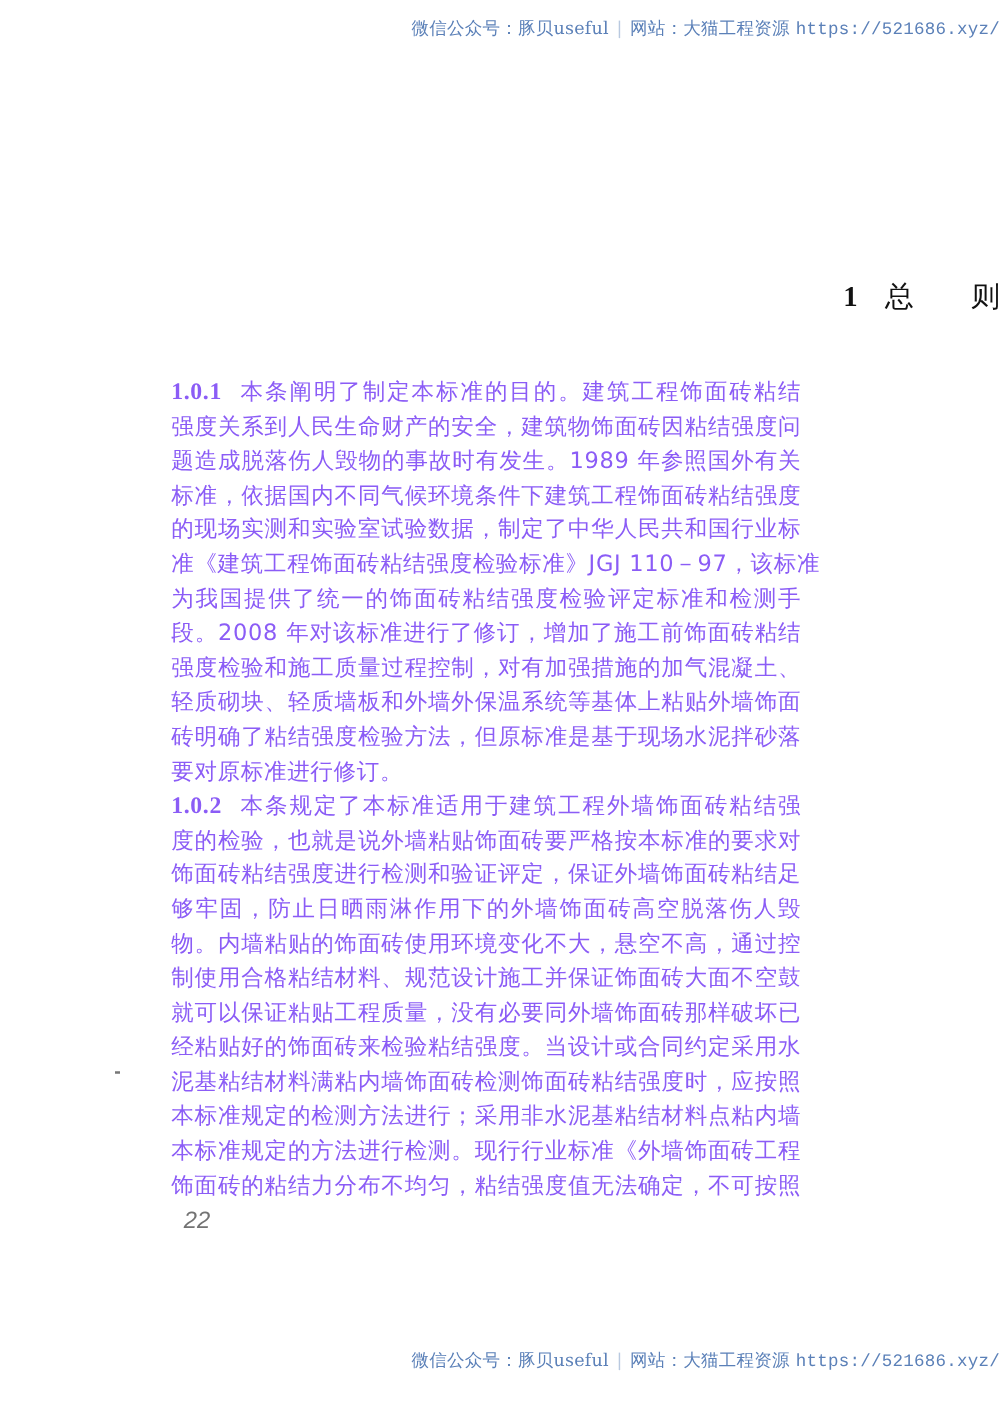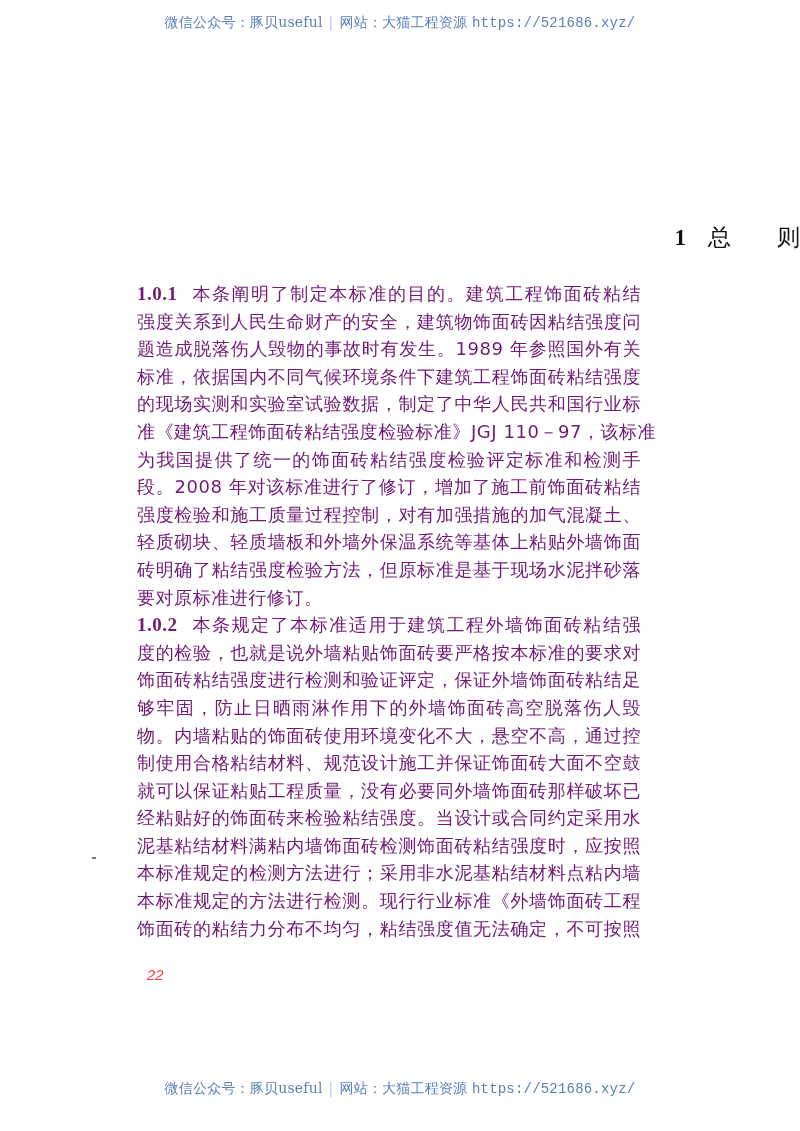--- a/index.html
+++ b/index.html
@@ -1,46 +1,46 @@
 <!DOCTYPE html>
 <html><head>
   <meta charset="utf-8">
   <style>
     html, body { margin: 0; padding: 0; }
     body {
       width: 800px; height: 1131px; background: #ffffff; position: relative; overflow: hidden;
       font-family: "DejaVu Serif", "Liberation Serif", serif; color: #1a1a1a;
     }
     .watermark {
-      position: absolute; left: 0; width: 800px; text-align: center;
+      position: absolute; left: 0; width: 800px; text-align: right;
       color: #5b80b8; font-size: 14px; font-family: "DejaVu Serif", serif;
       white-space: nowrap; letter-spacing: 0.2px;
     }
     .watermark.top { top: 14px; }
     .watermark.bottom { top: 1080px; }
     .watermark .sep { color: #b9c9e0; margin: 0 6px; }
     .watermark .url { font-family: "Liberation Mono", "DejaVu Sans Mono", monospace; font-size: 14px; }
     .chapter-title {
       position: absolute; top: 222px; left: 0; width: 800px; text-align: right;
       font-size: 23px; font-weight: bold; color: #111;
     }
     .chapter-title .num { font-family: "Liberation Serif", serif; font-weight: bold; margin-right: 22px; }
     .chapter-title .w1 { margin-right: 46px; font-weight: normal; font-family: "DejaVu Sans", sans-serif; }
     .chapter-title .w2 { font-weight: normal; font-family: "DejaVu Sans", sans-serif; }
     .body-text {
-      position: absolute; top: 280px; left: 137px; width: 504px;
+      position: absolute; top: 300px; left: 137px; width: 504px;
       font-family: "DejaVu Sans", sans-serif; font-size: 18px; line-height: 27.6px;
-      text-align: justify; letter-spacing: 0.55px; color: #701a75;
+      text-align: justify; letter-spacing: 0.55px; color: #8b5cf6;
     }
     .line { display: block; white-space: nowrap; text-align-last: justify; text-align: justify; }
     .line.last { text-align-last: left; }
     .clause-no { font-family: "Liberation Serif", serif; font-weight: bold; font-size: 19px; margin-right: 14px; letter-spacing: 0.5px; }
     .page-number {
       position: absolute; top: 966px; left: 147px; font-style: italic;
-      font-family: "Liberation Sans", sans-serif; font-size: 15px; color: #ef4444;
+      font-family: "Liberation Sans", sans-serif; font-size: 19px; color: #737373;
     }
     .speck { position: absolute; width: 4px; height: 2px; background: #777; }
   </style>
 </head>
 <body>
 
 <div class="watermark top">
   <span>微信公众号：豚贝useful</span><span class="sep">|</span><span>网站：大猫工程资源</span>
   <span class="url">https://521686.xyz/</span>
 </div>

